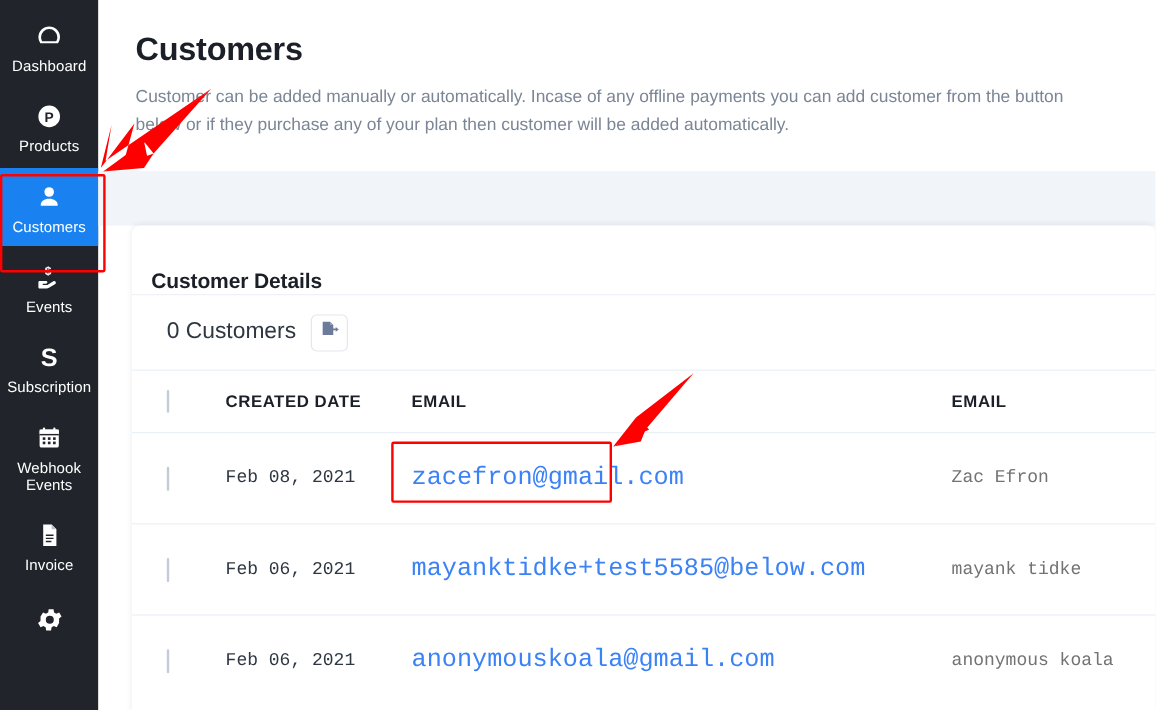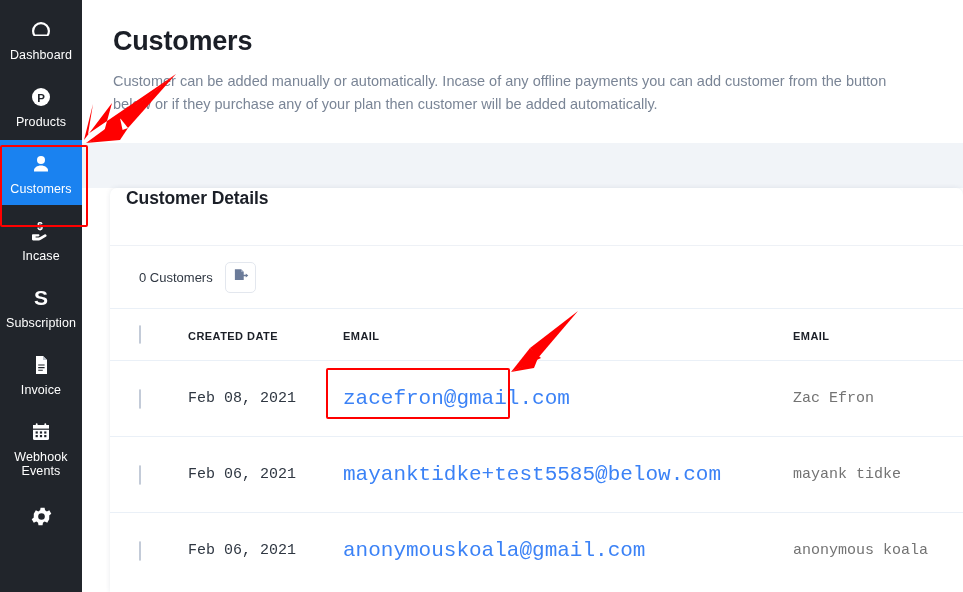--- a/index.html
+++ b/index.html
@@ -77,35 +77,35 @@
     position: absolute; left: 28px; top: 188px;
     width: 853px; height: 404px;
     background: #ffffff;
     border-top-left-radius: 7px;
     border-top-right-radius: 7px;
     box-shadow: 0 0 5px rgba(40,60,90,.10);
     overflow: hidden;
   }
   .card-head {
     height: 58px;
-    display: flex; align-items: flex-start;
+    display: flex; align-items: flex-end;
     padding-left: 16px;
     border-bottom: 1px solid #eef1f6;
   }
   .card-title {
     font-size: 17.5px; font-weight: bold; color: #1b1f27;
     letter-spacing: -.1px;
   }
   .toolbar {
     height: 62px;
     display: flex; align-items: center;
     padding-left: 29px;
     gap: 12px;
   }
-  .count-label { font-size: 13px; color: #2f3742; }
+  .count-label { font-size: 19px; color: #2f3742; }
   .export-btn {
     width: 31px; height: 31px;
     border: 1px solid #e3e7ee;
     border-radius: 5px;
     background: #fff;
     display: flex; align-items: center; justify-content: center;
     cursor: pointer;
   }
 
   
@@ -116,21 +116,21 @@
     padding: 0;
     vertical-align: middle;
   }
   table.cust th { height: 52px; }
   table.cust td { height: 76px; font-family: Liberation Mono, monospace; }
   .col-chk   { width: 78px; }
   .col-date  { width: 155px; }
   .col-email { width: 450px; }
   .col-name  { width: 170px; }
   .th-text {
-    font-size: 11px; font-weight: bold; color: #1b1f27;
+    font-size: 14px; font-weight: bold; color: #1b1f27;
     letter-spacing: .45px;
   }
   .chk {
     width: 18px; height: 18px;
     border: 1px solid #c3cbd8;
     border-radius: 4px;
     background: #fff;
     margin-left: 29px;
     cursor: pointer;
   }
@@ -188,41 +188,30 @@
       <div class="nav-label">Customers</div>
     </div>
 
     <div class="nav-item">
       <span class="nav-icon">
         <svg width="26" height="24" viewBox="0 0 26 24">
             <text x="12" y="10.5" font-family="Liberation Sans, sans-serif" font-size="10" font-weight="bold" fill="#fff" text-anchor="middle">$</text>
             <path fill="#fff" d="M4 16.2c0-.6.5-1 1.1-1h5.2c.7 0 1.2.5 1.2 1.1 0 .6-.5 1.1-1.2 1.1H7.6v1h3.1c.5 0 1-.1 1.4-.4l4.4-2.6c.7-.4 1.5-.2 1.9.5.4.7.1 1.5-.6 1.9l-5 3c-.6.4-1.3.6-2 .6H5.1c-.6 0-1.1-.5-1.1-1.1z"></path>
           </svg>
       </span>
-      <div class="nav-label">Incase</div>
+      <div class="nav-label">Events</div>
     </div>
 
     <div class="nav-item">
       <span class="nav-icon">
         <svg width="24" height="24" viewBox="0 0 24 24">
             <text x="12" y="19" font-family="Liberation Sans, sans-serif" font-size="21" font-weight="bold" fill="#fff" text-anchor="middle">S</text>
           </svg>
       </span>
       <div class="nav-label">Subscription</div>
-    </div>
-
-    <div class="nav-item">
-      <span class="nav-icon">
-        <svg width="24" height="24" viewBox="0 0 24 24">
-            <path fill="#fff" d="M7 3h7l4 4v14H7z"></path>
-            <path fill="#21252b" d="M9.2 11.5h6.4v1.1H9.2zm0 2.6h6.4v1.1H9.2zm0 2.6h4.6v1.1H9.2z"></path>
-            <path fill="#b9bfc9" d="M14 3l4 4h-4z"></path>
-          </svg>
-      </span>
-      <div class="nav-label">Invoice</div>
     </div>
 
     <div class="nav-item">
       <span class="nav-icon">
         <svg width="24" height="24" viewBox="0 0 24 24">
             <rect x="4" y="5" width="16" height="15" rx="1.6" fill="#fff"></rect>
             <rect x="4" y="5" width="16" height="3.6" fill="#fff"></rect>
             <rect x="4" y="8.6" width="16" height="1.2" fill="#21252b"></rect>
             <g fill="#21252b">
               <rect x="6.6" y="11.4" width="2.2" height="2.2"></rect>
@@ -230,20 +219,31 @@
               <rect x="15.2" y="11.4" width="2.2" height="2.2"></rect>
               <rect x="6.6" y="15" width="2.2" height="2.2"></rect>
               <rect x="10.9" y="15" width="2.2" height="2.2"></rect>
               <rect x="15.2" y="15" width="2.2" height="2.2"></rect>
             </g>
             <rect x="6.8" y="3.2" width="1.8" height="3.4" rx=".8" fill="#fff"></rect>
             <rect x="15.4" y="3.2" width="1.8" height="3.4" rx=".8" fill="#fff"></rect>
           </svg>
       </span>
       <div class="nav-label">Webhook Events</div>
+    </div>
+
+    <div class="nav-item">
+      <span class="nav-icon">
+        <svg width="24" height="24" viewBox="0 0 24 24">
+            <path fill="#fff" d="M7 3h7l4 4v14H7z"></path>
+            <path fill="#21252b" d="M9.2 11.5h6.4v1.1H9.2zm0 2.6h6.4v1.1H9.2zm0 2.6h4.6v1.1H9.2z"></path>
+            <path fill="#b9bfc9" d="M14 3l4 4h-4z"></path>
+          </svg>
+      </span>
+      <div class="nav-label">Invoice</div>
     </div>
 
     <div class="nav-item gear">
       <span class="nav-icon">
         <svg width="25" height="25" viewBox="0 0 24 24">
             <path fill="#fff" d="M19.4 13a7.6 7.6 0 0 0 0-2l2-1.6-1.9-3.3-2.4 1a7.6 7.6 0 0 0-1.7-1l-.4-2.6h-3.9l-.4 2.6c-.6.2-1.2.6-1.7 1l-2.4-1-2 3.3L4.6 11a7.6 7.6 0 0 0 0 2l-2 1.6 2 3.3 2.4-1c.5.4 1.1.8 1.7 1l.4 2.6h3.9l.4-2.6c.6-.2 1.2-.6 1.7-1l2.4 1 1.9-3.3zM12 15.2A3.2 3.2 0 1 1 15.2 12 3.2 3.2 0 0 1 12 15.2z"></path>
           </svg>
       </span>
       <div class="nav-label"></div>
     </div>

